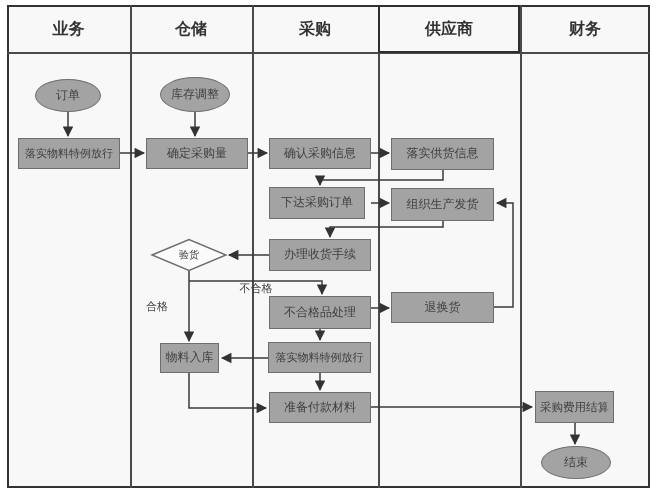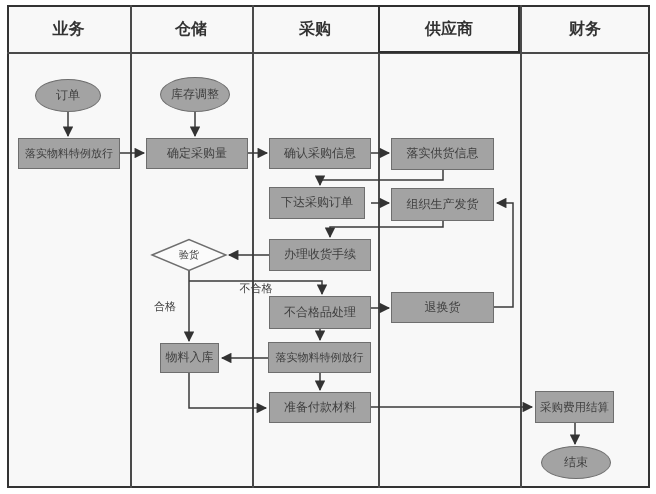--- a/index.html
+++ b/index.html
@@ -25,21 +25,21 @@
     font-size:12px;color:#3f3f3f;line-height:1.1;
   }
   .node.ellipse{border-radius:50%;}
   .node.small{font-size:11px;}
   .node.tight{font-size:11.5px;}
   .diamond-label{
     position:absolute;display:flex;align-items:center;justify-content:center;
     font-size:10px;color:#3f3f3f;
   }
   .edge-label{position:absolute;font-size:11px;color:#3f3f3f;}
-  .edge-label.right{text-align:center;}
+  .edge-label.right{text-align:left;}
   .edge-label.center{text-align:center;}
 </style>
 </head>
 <body>
 
 <div class="canvas">
 
   <div class="frame"></div>
 
   <div class="vline" style="left:130px"></div>

